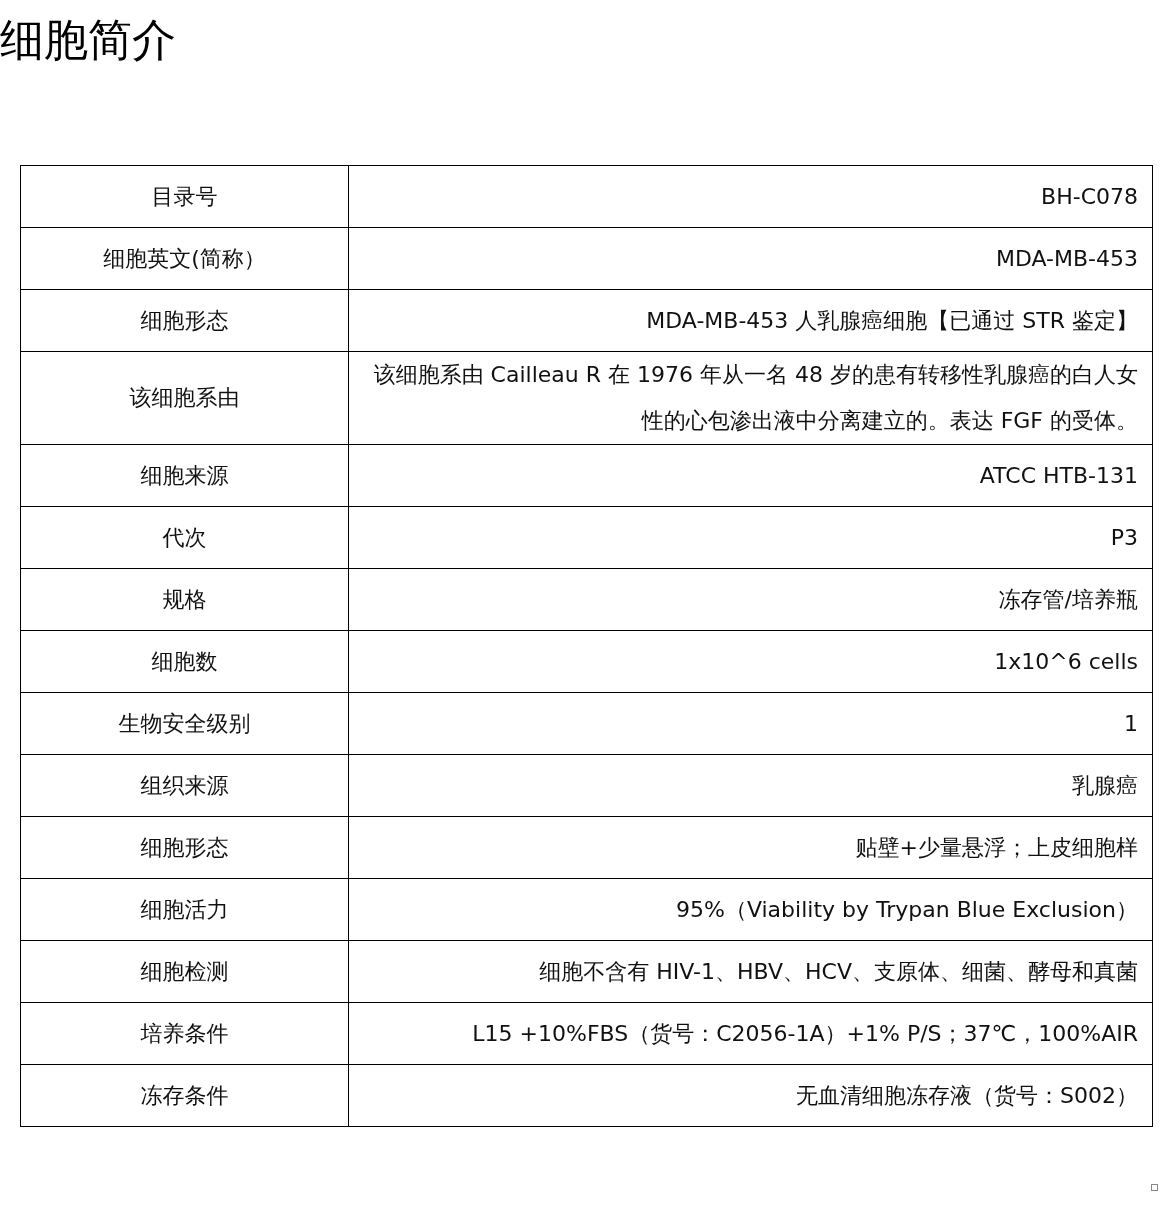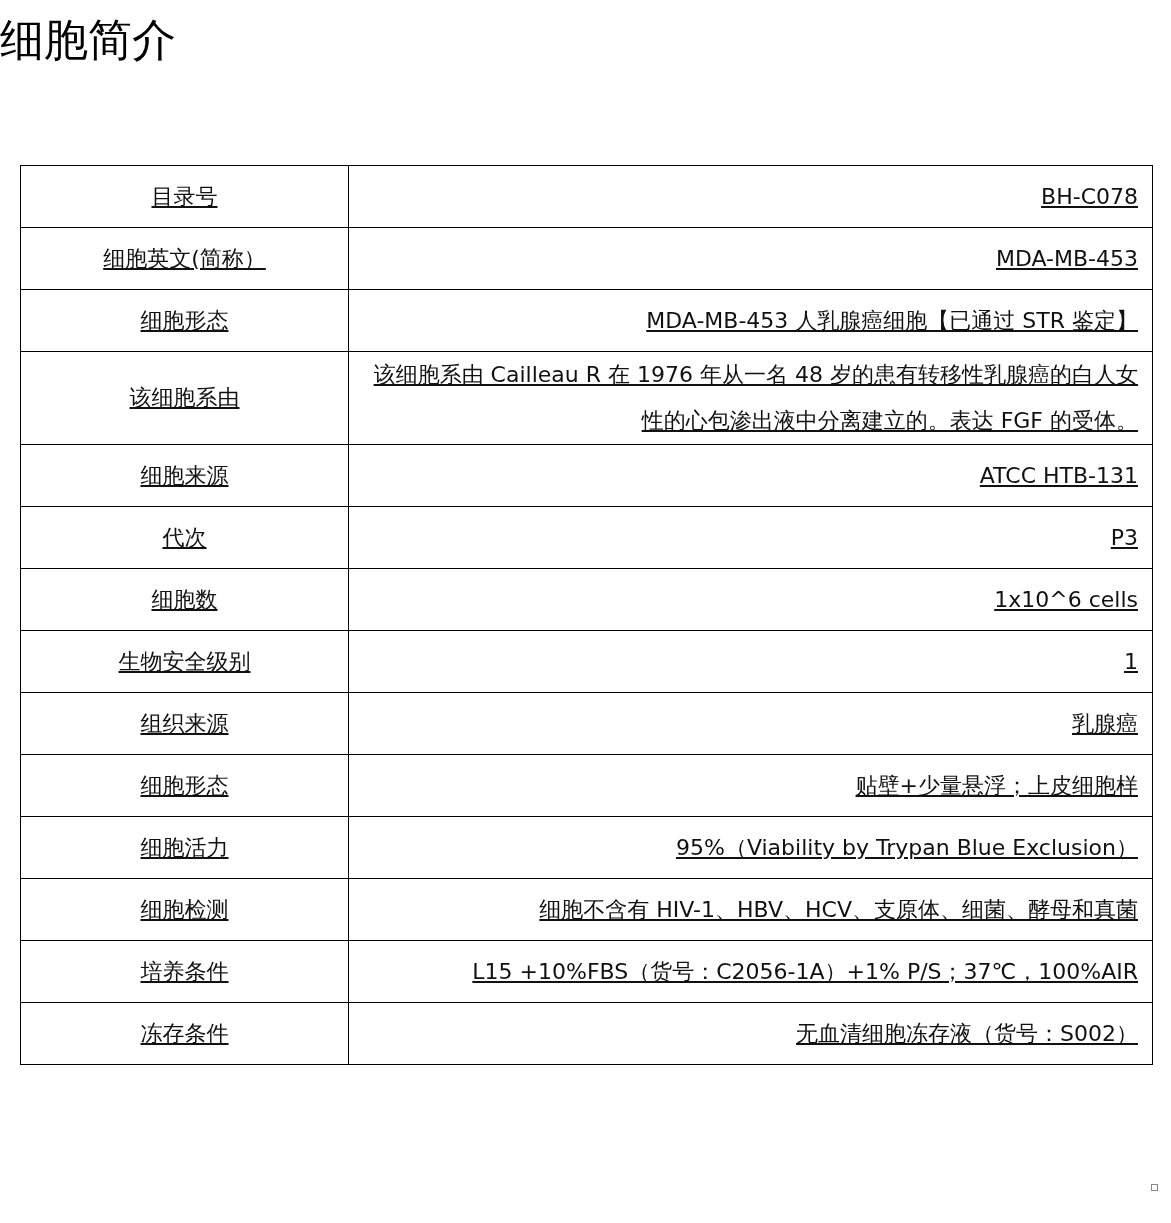--- a/index.html
+++ b/index.html
@@ -1,18 +1,18 @@
 <!DOCTYPE html>
 <html><head>
 <meta charset="utf-8">
 <style>
   html, body { margin: 0; padding: 0; background: #ffffff; }
   body { width: 1171px; height: 1223px; position: relative; font-family: "DejaVu Sans", sans-serif; color: #111; }
   .title { position: absolute; top: 10px; left: 0; width: 1171px; font-family: "DejaVu Serif", serif; font-size: 44px; line-height: 60px; color: #000; }
-  table { position: absolute; top: 165px; left: 20px; width: 1133px; border-collapse: collapse; text-decoration: underline; }
+  table { position: absolute; top: 165px; left: 20px; width: 1133px; border-collapse: collapse; }
   td { border: 1.5px solid #000; font-size: 22px; color: #111; }
   td.k { width: 327px; text-align: center; height: 61px; padding: 0; }
   td.v { text-align: right; padding: 0 14px; height: 61px; line-height: 46px; }
   tr.tall td { height: 84px; }
   .corner { position: absolute; left: 1151px; top: 1184px; width: 5px; height: 5px; border: 1px solid #888; }
 </style>
 </head>
 <body>
 
 <div class="title">细胞简介</div>
@@ -35,20 +35,24 @@
         <td class="k">该细胞系由</td>
         <td class="v">该细胞系由 Cailleau R 在 1976 年从一名 48 岁的患有转移性乳腺癌的白人女性的心包渗出液中分离建立的。表达 FGF 的受体。</td>
       </tr>
     <tr>
         <td class="k">细胞来源</td>
         <td class="v">ATCC HTB-131</td>
       </tr>
     <tr>
         <td class="k">代次</td>
         <td class="v">P3</td>
+      </tr>
+    <tr>
+        <td class="k">规格</td>
+        <td class="v">冻存管/培养瓶</td>
       </tr>
     <tr>
         <td class="k">细胞数</td>
         <td class="v">1x10^6 cells</td>
       </tr>
     <tr>
         <td class="k">生物安全级别</td>
         <td class="v">1</td>
       </tr>
     <tr>

